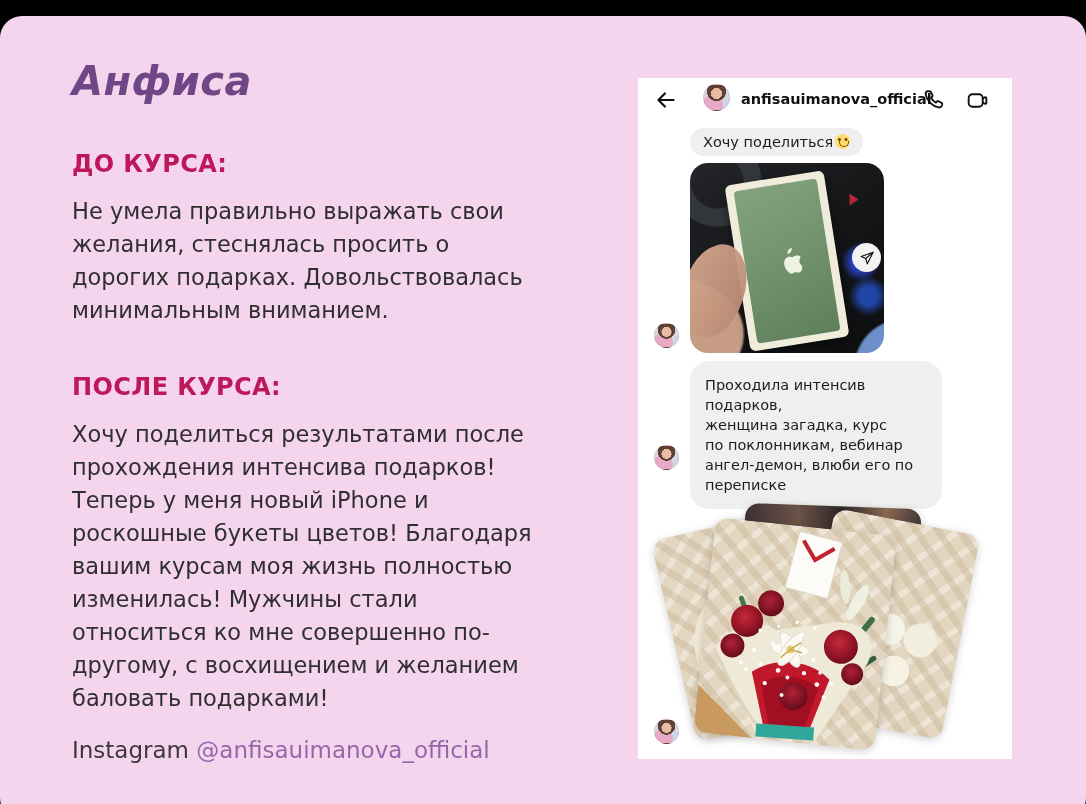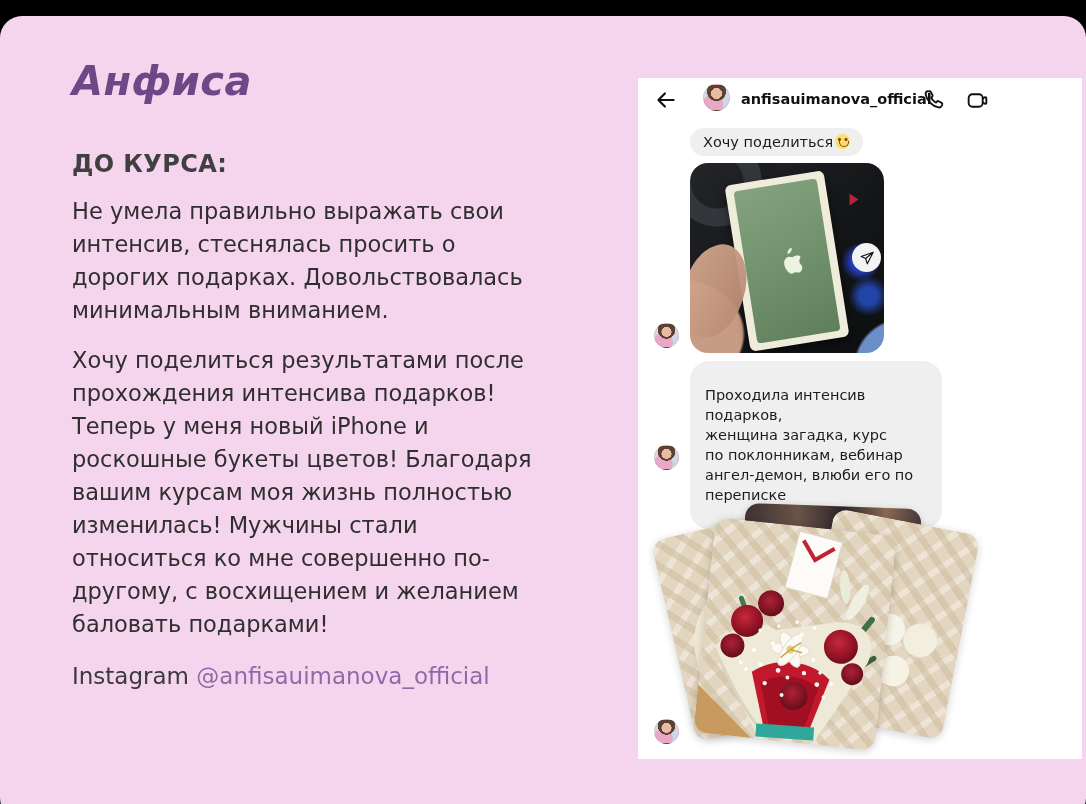--- a/index.html
+++ b/index.html
@@ -5,28 +5,28 @@
   * { box-sizing: border-box; margin: 0; padding: 0; }
   html,body { background:#000; }
   body { font-family:"DejaVu Sans","Liberation Sans",sans-serif; }
   .frame {
     position:relative; width:1086px; height:804px; margin:16px auto;
     background:#f5d5ee; border-radius:22px; overflow:hidden;
   }
   
   .left-col { position:absolute; left:72px; top:42px; width:548px; color:#2f2e30; }
   .title { font-size:40px; font-weight:700; font-style:italic; color:#6f4787; letter-spacing:.5px; }
-  .section-head { margin-top:46px; font-size:24px; font-weight:700; color:#404040; letter-spacing:.4px; }
+  .section-head { margin-top:46px; font-size:24px; font-weight:700; color:#be185d; letter-spacing:.4px; }
   .body-text { margin-top:17px; font-size:22.5px; line-height:33px; white-space:pre-line; color:#2f2e30; }
   .insta-line { margin-top:22px; font-size:23px; color:#3a393b; }
   .insta-line a { color:#9268a8; text-decoration:none; cursor:pointer;text-align:right; }
 
   
   .phone-panel {
-    position:absolute; left:638px; top:62px; width:444px; height:681px;
+    position:absolute; left:638px; top:62px; width:374px; height:681px;
     background:#ffffff; overflow:hidden;
   }
   .dm-header { position:absolute; left:0; top:0; width:100%; height:46px; background:#fff; }
   .back-arrow { position:absolute; left:15px; top:9px; width:26px; height:26px; cursor:pointer; }
   .hdr-avatar { position:absolute; left:65px; top:6px; width:27px; height:27px; border-radius:50%; }
   .hdr-name { position:absolute; left:103px; top:13px; font-size:14.5px; font-weight:700; color:#111; }
   .hdr-icon { position:absolute; top:10px; width:25px; height:25px; cursor:pointer; }
   .phone-icon { left:283px; }
   .video-icon { left:327px; }
 
@@ -47,21 +47,21 @@
   }
   .bubble-1 { left:52px; top:50px; padding:4px 13px; white-space:nowrap; }
   .emoji { display:inline-block; width:15px; height:15px; border-radius:50%;
     background: radial-gradient(circle at 50% 42%, #ffdf6b 0 70%, #f5b73d 100%);
     position:relative; vertical-align:-2px; margin-left:2px; }
   .emoji::before { content:""; position:absolute; left:3px; top:4px; width:2.5px; height:2.5px;
     border-radius:50%; background:#7a4b12; box-shadow:6.5px 0 0 #7a4b12; }
   .emoji::after { content:""; position:absolute; left:3.5px; top:7px; width:8px; height:4.5px;
     border:1.4px solid #7a4b12; border-top:none; border-radius:0 0 8px 8px; }
 
-  .bubble-2 { left:52px; top:283px; padding:24px 15px; width:252px; white-space:pre-line; }
+  .bubble-2 { left:52px; top:283px; padding:14px 15px; width:252px; white-space:pre-line; }
 
   .msg-avatar { position:absolute; width:25px; height:25px; }
   .msg-avatar-1 { left:16px; top:245px; }
   .msg-avatar-2 { left:16px; top:367px; }
   .msg-avatar-3 { left:16px; top:641px; }
 
   
   .photo-iphone {
     position:absolute; left:52px; top:85px; width:194px; height:190px;
     border-radius:18px; overflow:hidden; cursor:pointer;
@@ -120,24 +120,25 @@
 </head>
 <body>
 
 <div class="frame">
 
   <section class="left-col">
     <h1 class="title">Анфиса</h1>
 
     <h2 class="section-head">ДО КУРСА:</h2>
     <p class="body-text">Не умела правильно выражать свои
-интенсив, стеснялась просить о
+желания, стеснялась просить о
 дорогих подарках. Довольствовалась
 минимальным вниманием.</p>
 
+    <h2 class="section-head">ПОСЛЕ КУРСА:</h2>
     <p class="body-text">Хочу поделиться результатами после
 прохождения интенсива подарков!
 Теперь у меня новый iPhone и
 роскошные букеты цветов! Благодаря
 вашим курсам моя жизнь полностью
 изменилась! Мужчины стали
 относиться ко мне совершенно по-
 другому, с восхищением и желанием
 баловать подарками!</p>
 

